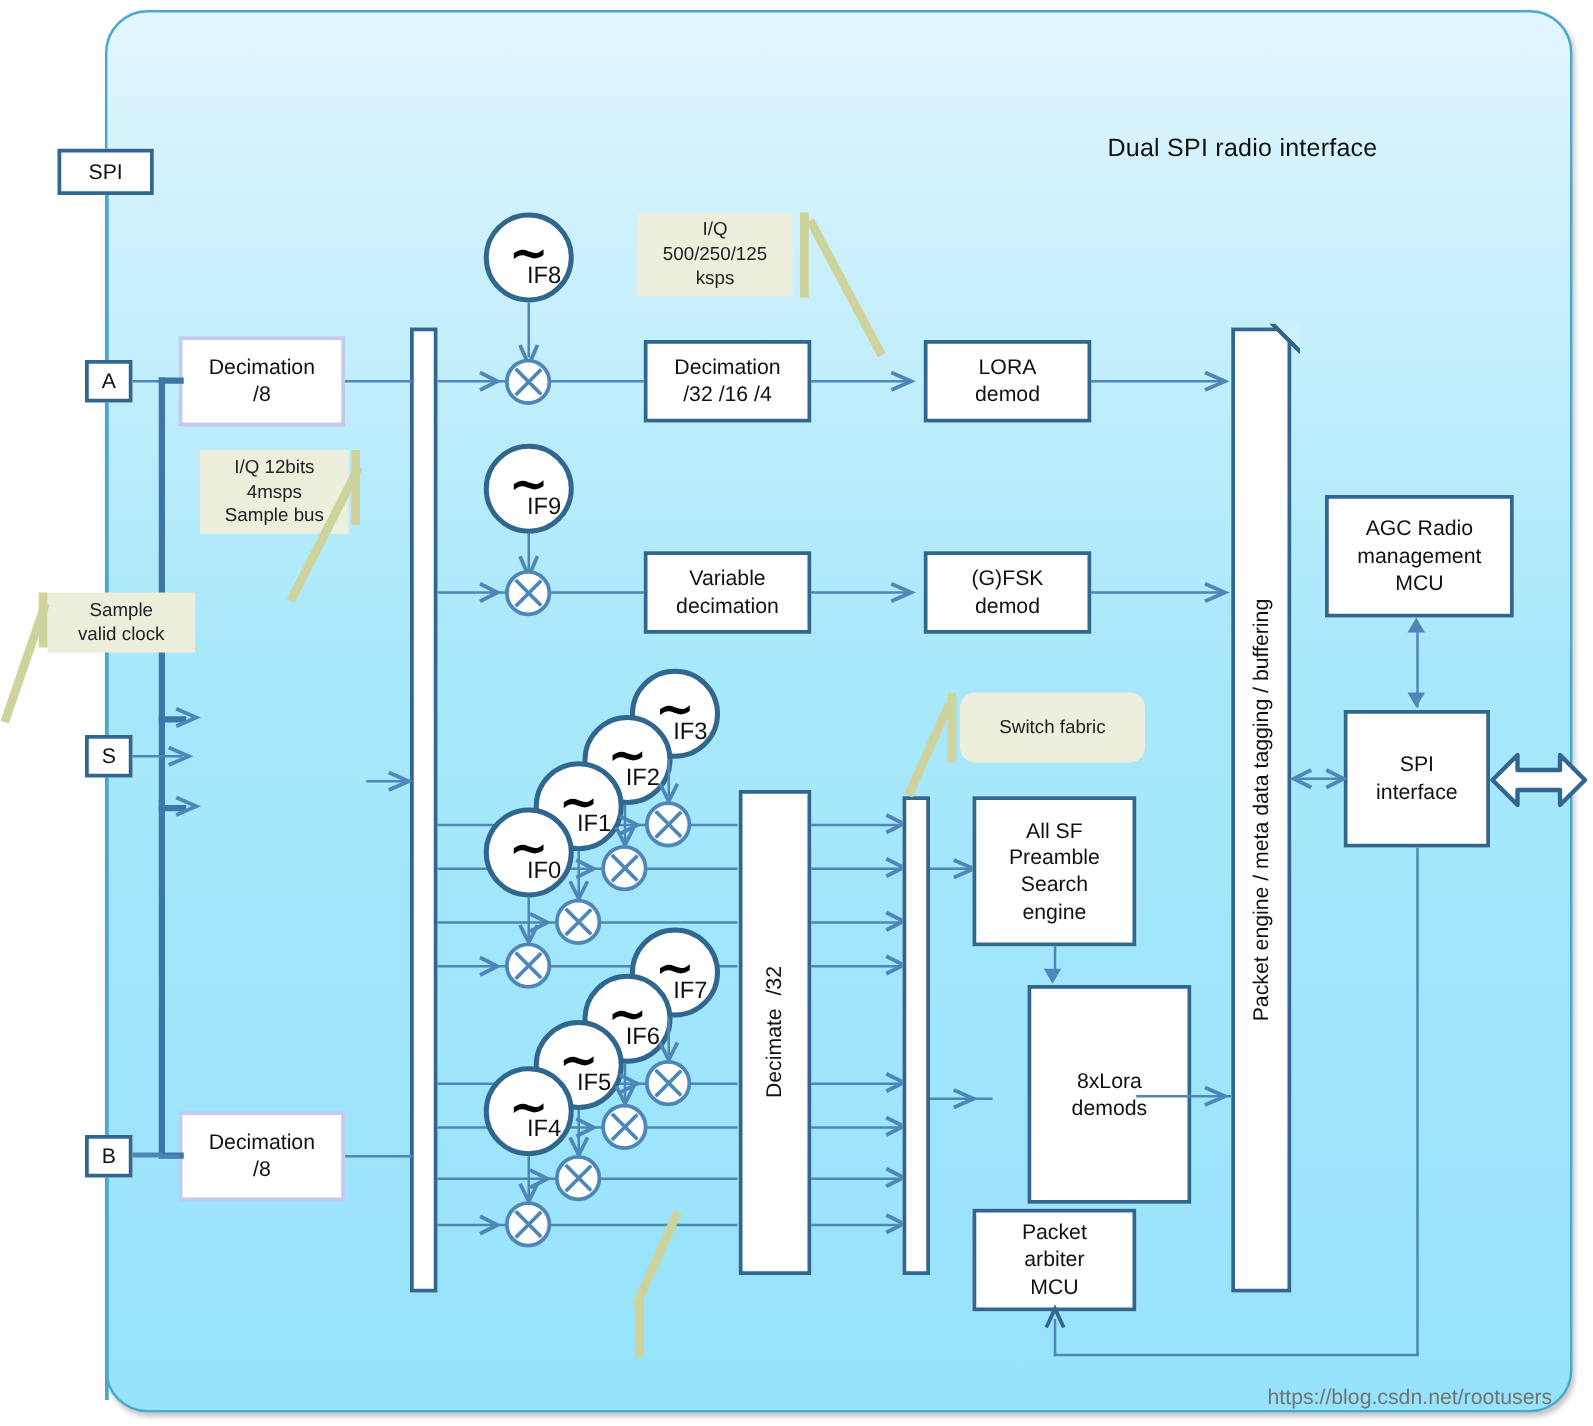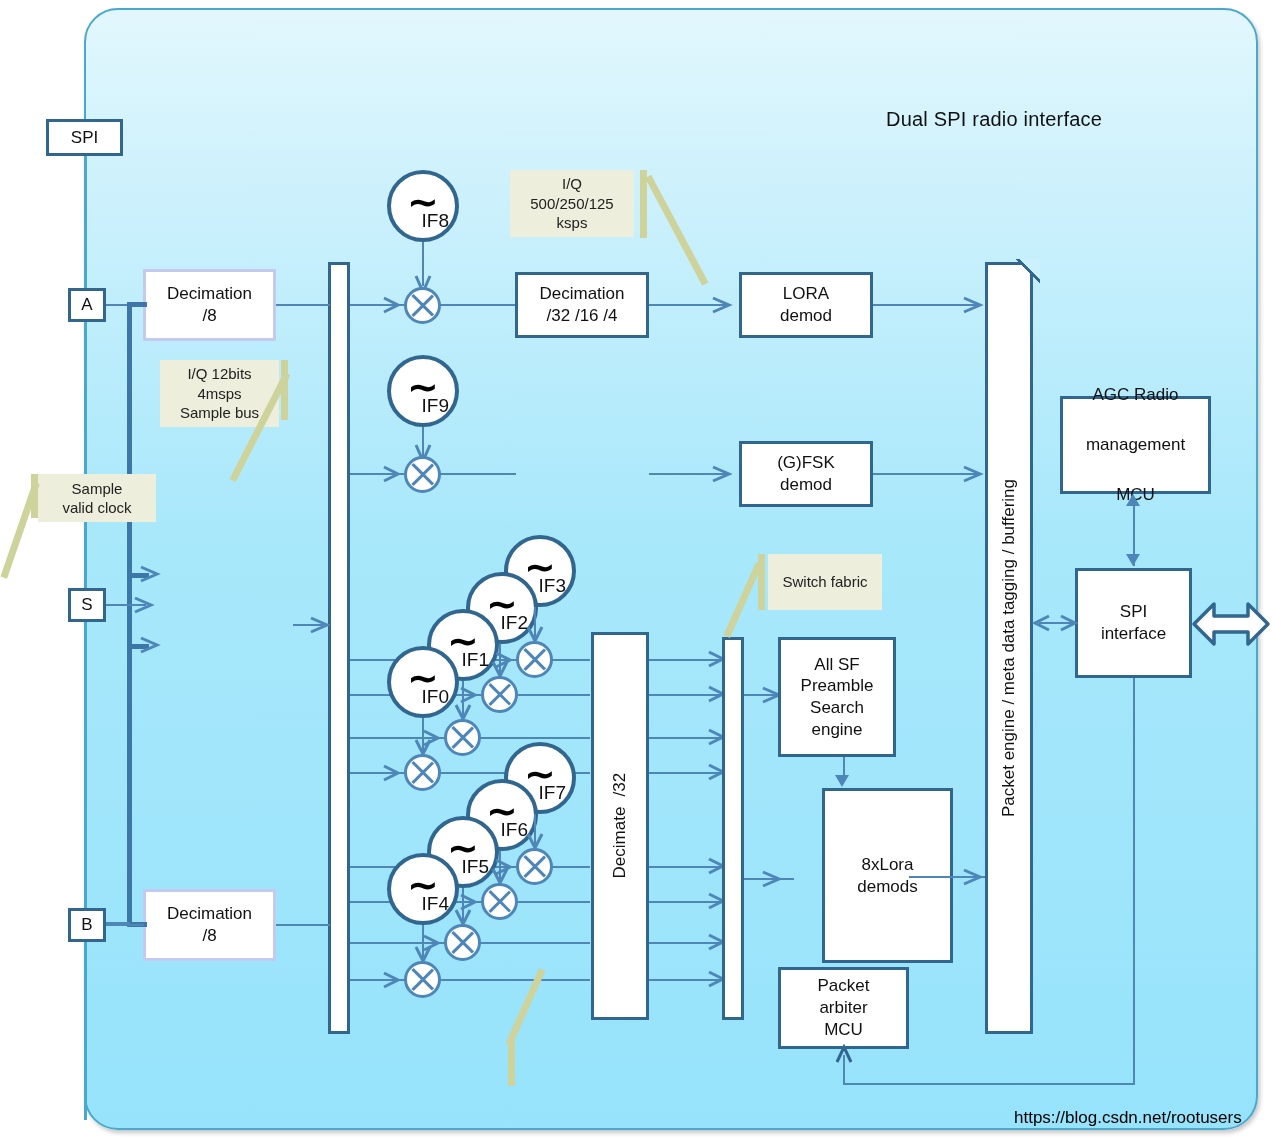--- a/index.html
+++ b/index.html
@@ -77,21 +77,21 @@
 
   .arw{position:absolute;width:0;height:0;}
   .arw.d{border-left:7px solid transparent;border-right:7px solid transparent;border-top:12px solid #4e86b8;}
   .arw.u{border-left:7px solid transparent;border-right:7px solid transparent;border-bottom:12px solid #4e86b8;}
 
   
   .chev{position:absolute;}
   .chev svg{display:block;overflow:visible;}
 
   #watermark{
-    position:absolute;left:1014px;top:1108px;font-size:17px;color:#000000;white-space:nowrap;
+    position:absolute;left:1014px;top:1108px;font-size:17px;color:#737373;white-space:nowrap;
   }
 </style>
 </head>
 <body>
 
 <div id="root">
 
   <div id="panel"></div>
   <div id="panel-title">Dual SPI radio interface</div>
 
@@ -217,20 +217,24 @@
     <span>LORA</span>
     <span>demod</span>
   </div>
   <div class="ln h" style="left:873px;top:304px;width:108px;"></div>
   <div class="chev" style="left:963px;top:295px;">
     <svg width="22" height="20" viewBox="0 0 22 20">
         <path d="M1 3 L17 10 L1 17" fill="none" stroke="#4e86b8" stroke-width="3"></path>
       </svg>
   </div>
 
+  <div class="blk" style="left:515px;top:441px;width:134px;height:66px;flex-direction:column;">
+    <span>Variable</span>
+    <span>decimation</span>
+  </div>
   <div class="ln h" style="left:649px;top:473px;width:78px;"></div>
   <div class="chev" style="left:712px;top:464px;">
     <svg width="22" height="20" viewBox="0 0 22 20">
         <path d="M1 3 L17 10 L1 17" fill="none" stroke="#4e86b8" stroke-width="3"></path>
       </svg>
   </div>
   <div class="blk" style="left:739px;top:441px;width:134px;height:66px;flex-direction:column;">
     <span>(G)FSK</span>
     <span>demod</span>
   </div>
@@ -489,21 +493,21 @@
         <path d="M1 3 L17 10 L1 17" fill="none" stroke="#4e86b8" stroke-width="3"></path>
       </svg>
     </div>
   <div class="ln h" style="left:744px;top:878px;width:50px;"></div>
   <div class="chev" style="left:762px;top:869px;">
       <svg width="22" height="20" viewBox="0 0 22 20">
         <path d="M1 3 L17 10 L1 17" fill="none" stroke="#4e86b8" stroke-width="3"></path>
       </svg>
     </div>
 
-  <div class="blk" style="left:778px;top:637px;width:118px;height:120px;flex-direction:column;">
+  <div class="blk" style="left:778px;top:637px;width:131px;height:120px;flex-direction:column;">
     <span>All SF</span>
     <span>Preamble</span>
     <span>Search</span>
     <span>engine</span>
   </div>
   <div class="ln v" style="left:843px;top:757px;height:24px;"></div>
   <div class="arw d" style="left:835px;top:775px;"></div>
 
   <div class="blk" style="left:822px;top:788px;width:131px;height:175px;flex-direction:column;">
     <span>8xLora</span>
@@ -520,21 +524,21 @@
     <span>Packet</span>
     <span>arbiter</span>
     <span>MCU</span>
   </div>
 
   <div class="blk" style="left:985px;top:262px;width:48px;height:772px;">
     <div class="vert">Packet engine / meta data tagging / buffering</div>
   </div>
   <div style="position:absolute;left:1016px;top:259px;width:24px;height:24px;background:linear-gradient(45deg,transparent 49%,#31668f 49%,#31668f 58%,#cdf1fc 58%);"></div>
 
-  <div class="blk" style="left:1060px;top:396px;width:151px;height:98px;flex-direction:column;gap:28px;">
+  <div class="blk" style="left:1060px;top:396px;width:151px;height:98px;flex-direction:column;">
     <span>AGC Radio</span>
     <span>management</span>
     <span>MCU</span>
   </div>
 
   <div class="blk" style="left:1075px;top:568px;width:117px;height:110px;flex-direction:column;">
     <span>SPI</span>
     <span>interface</span>
   </div>
 
@@ -585,21 +589,21 @@
   <div class="leader" style="left:281px;top:360px;width:7px;height:60px;"></div>
   <div class="leader" style="left:284px;top:372px;width:7px;height:120px;transform:rotate(27deg);transform-origin:top left;"></div>
 
   <div class="note" style="left:38px;top:474px;width:118px;height:48px;flex-direction:column;">
     <span>Sample</span>
     <span>valid clock</span>
   </div>
   <div class="leader" style="left:31px;top:474px;width:7px;height:44px;"></div>
   <div class="leader" style="left:33px;top:482px;width:7px;height:100px;transform:rotate(19deg);transform-origin:top left;"></div>
 
-  <div class="note" style="left:768px;top:554px;width:114px;height:56px;">Switch fabric</div>
+  <div class="note" style="left:768px;top:554px;width:148px;height:56px;border-radius:12px;">Switch fabric</div>
   <div class="leader" style="left:758px;top:554px;width:7px;height:56px;"></div>
   <div class="leader" style="left:756px;top:562px;width:7px;height:80px;transform:rotate(24deg);transform-origin:top left;"></div>
 
   <div class="leader" style="left:508px;top:1038px;width:7px;height:48px;"></div>
   <div class="leader" style="left:512px;top:1046px;width:7px;height:82px;transform:rotate(204deg);transform-origin:top left;"></div>
 
   <div id="watermark">https://blog.csdn.net/rootusers</div>
 
 </div>
 

